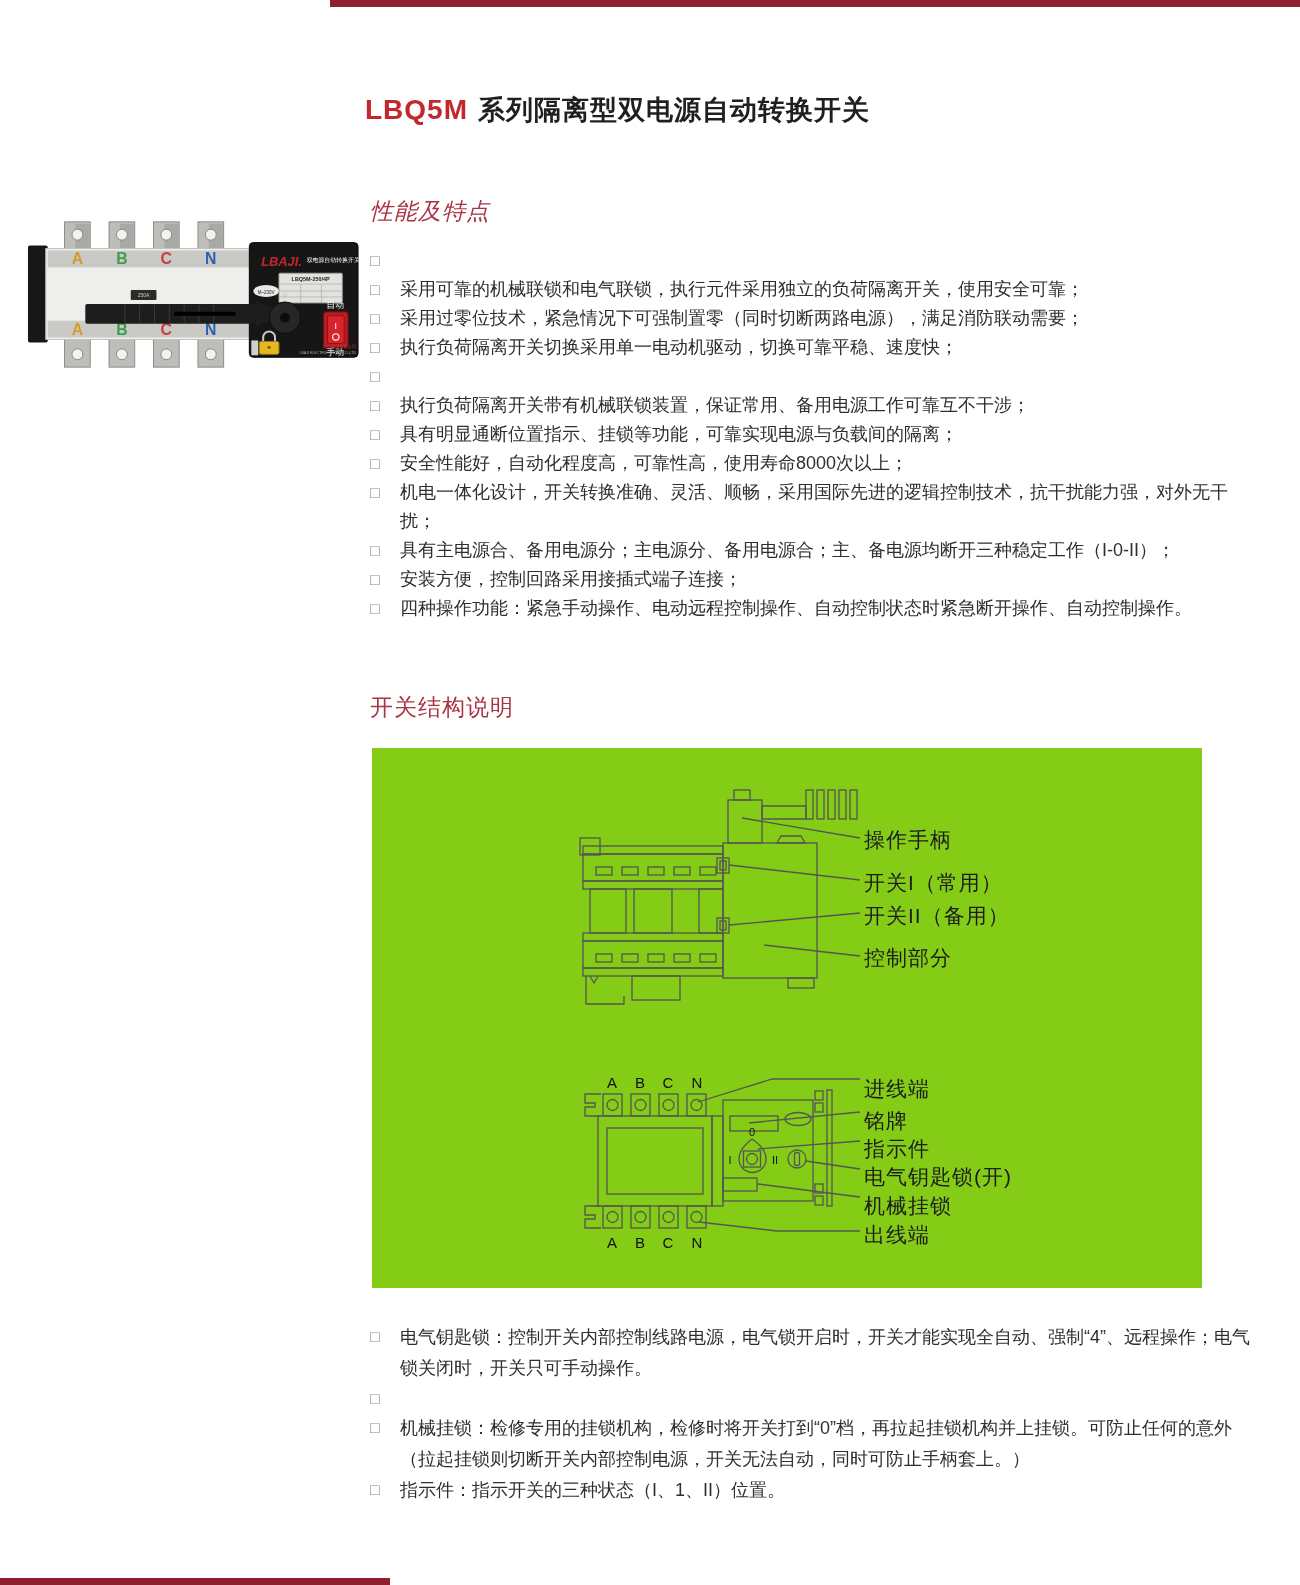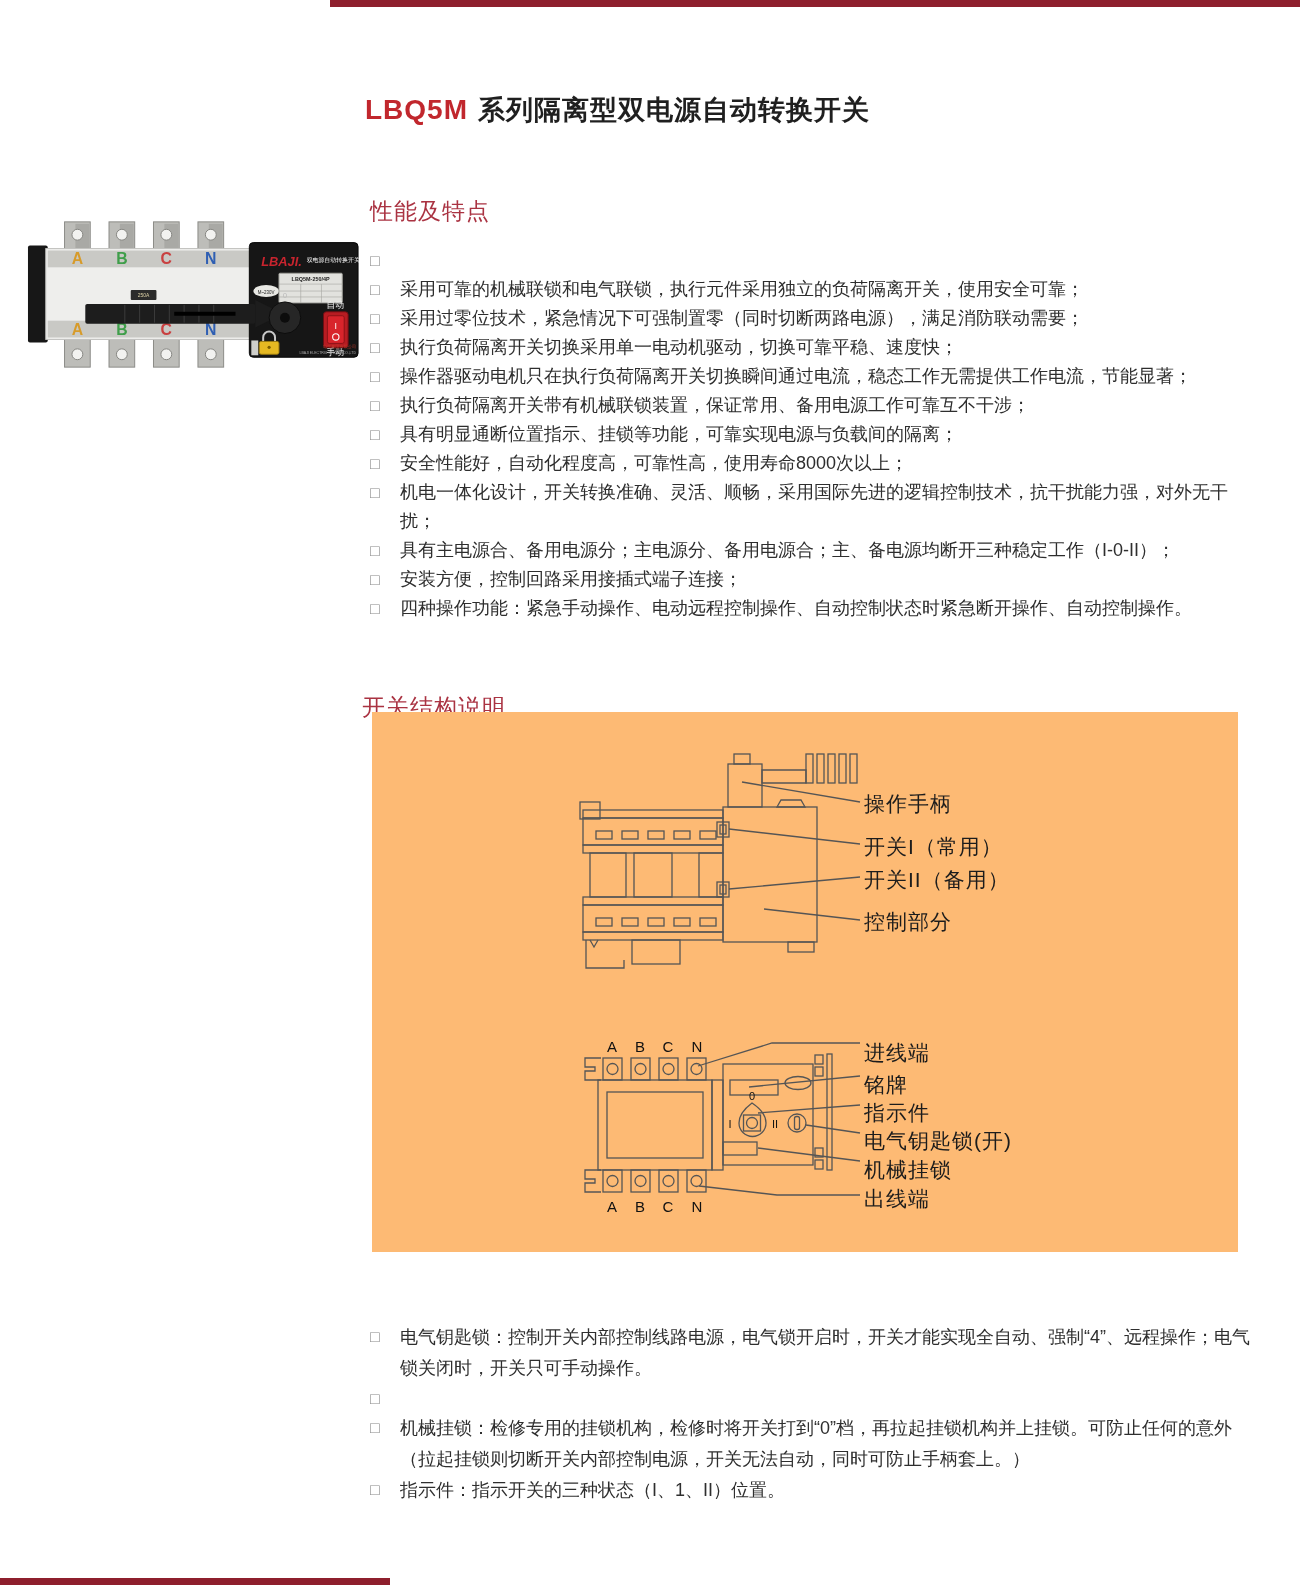--- a/index.html
+++ b/index.html
@@ -5,30 +5,30 @@
   html,body{margin:0;padding:0;background:#fff;}
   #canvas{position:relative;width:1300px;height:1585px;background:#ffffff;overflow:hidden;
           font-family:"Liberation Sans",sans-serif;color:#333;}
   .accent-bar{position:absolute;background:#8e1f2d;height:7px;}
   #top-bar{top:0;left:330px;right:0;}
   #bottom-bar{bottom:0;left:0;width:390px;}
   #page-title{position:absolute;left:365px;top:92px;white-space:nowrap;}
   #page-title .model{color:#c1272d;font-weight:bold;font-size:28px;letter-spacing:1px;}
   #page-title .rest{color:#1f1f1f;font-weight:bold;font-size:27px;margin-left:10px;letter-spacing:1px;}
   .sec-heading{position:absolute;color:#aa3342;font-size:23px;letter-spacing:1px;}
-  #features-heading{left:370px;top:196px;}
-  #structure-heading{left:362px;top:692px;text-align:center;}
+  #features-heading{left:370px;top:196px;font-style:italic;}
+  #structure-heading{left:370px;top:692px;text-align:center;}
   ul.blist{list-style:none;margin:0;padding:0;position:absolute;}
   ul.blist li{display:flex;align-items:flex-start;font-size:18px;line-height:29px;color:#2e2e2e;}
   ul.blist .bx{flex:0 0 18px;margin-right:12px;color:#8a8a8a;font-size:16px;line-height:29px;}
   #features-list{left:370px;top:246px;width:880px;}
   #notes-list{left:370px;top:1322px;width:888px;}
   #notes-list li{line-height:31px;}
   #photo{position:absolute;left:26px;top:218px;width:336px;height:152px;}
-  #structure-panel{position:absolute;left:372px;top:712px;width:830px;height:540px;background:#fdba74;padding-left:36px;}
+  #structure-panel{position:absolute;left:372px;top:748px;width:830px;height:540px;background:#84cc16;}
   .dsvg{position:absolute;}
   #side-view-diagram{left:200px;top:30px;width:460px;height:230px;}
   #top-view-diagram{left:205px;top:298px;width:455px;height:210px;}
   .dlabel{position:absolute;left:492px;font-size:21px;color:#1c1c1c;white-space:nowrap;letter-spacing:1px;}
   svg text{font-family:"Liberation Sans",sans-serif;}
   .serif{font-family:"Liberation Serif",serif;}
 </style>
 </head>
 <body>
 
@@ -170,21 +170,20 @@
     <li>
         <span class="bx">□</span>
         <span>采用过零位技术，紧急情况下可强制置零（同时切断两路电源），满足消防联动需要；</span>
       </li>
     <li>
         <span class="bx">□</span>
         <span>执行负荷隔离开关切换采用单一电动机驱动，切换可靠平稳、速度快；</span>
       </li>
     <li>
         <span class="bx">□</span>
-        <span>操作器驱动电机只在执行负荷隔离开关切换瞬间通过电流，稳态工作无需提供工作电流，节能显著；</span>
       </li>
     <li>
         <span class="bx">□</span>
         <span>执行负荷隔离开关带有机械联锁装置，保证常用、备用电源工作可靠互不干涉；</span>
       </li>
     <li>
         <span class="bx">□</span>
         <span>具有明显通断位置指示、挂锁等功能，可靠实现电源与负载间的隔离；</span>
       </li>
     <li>

